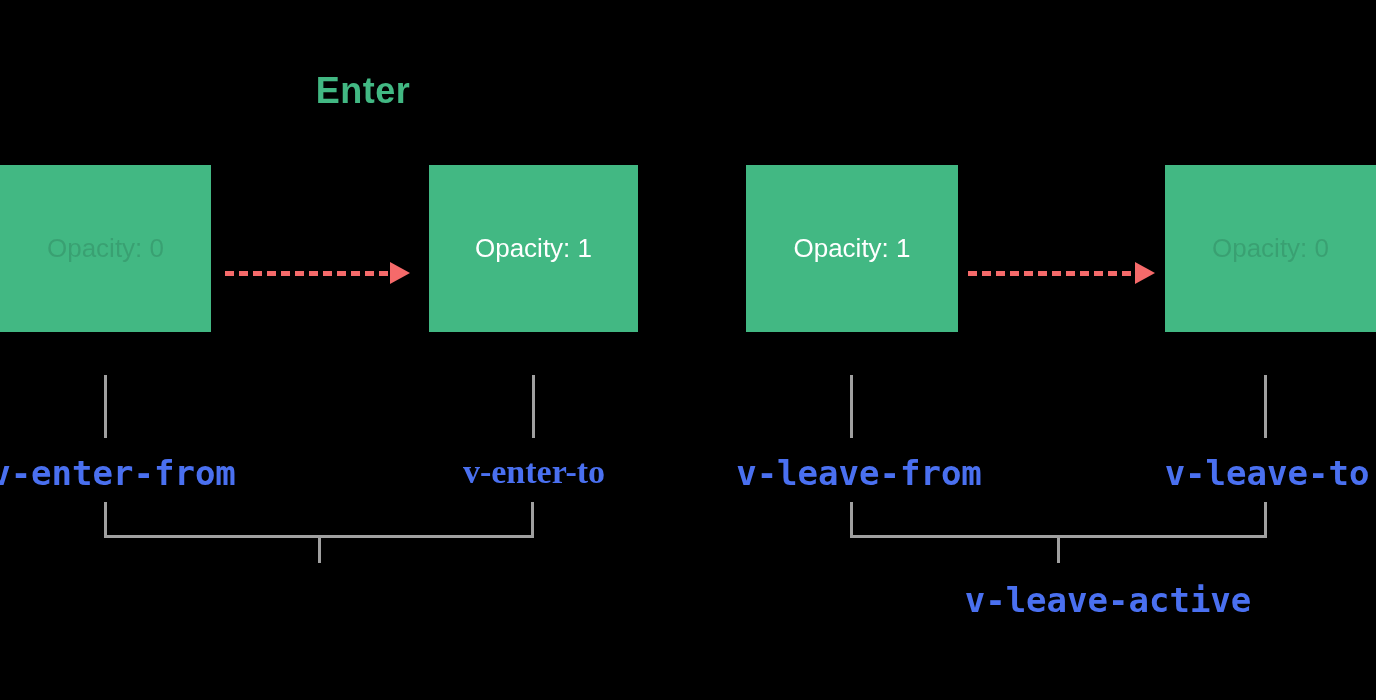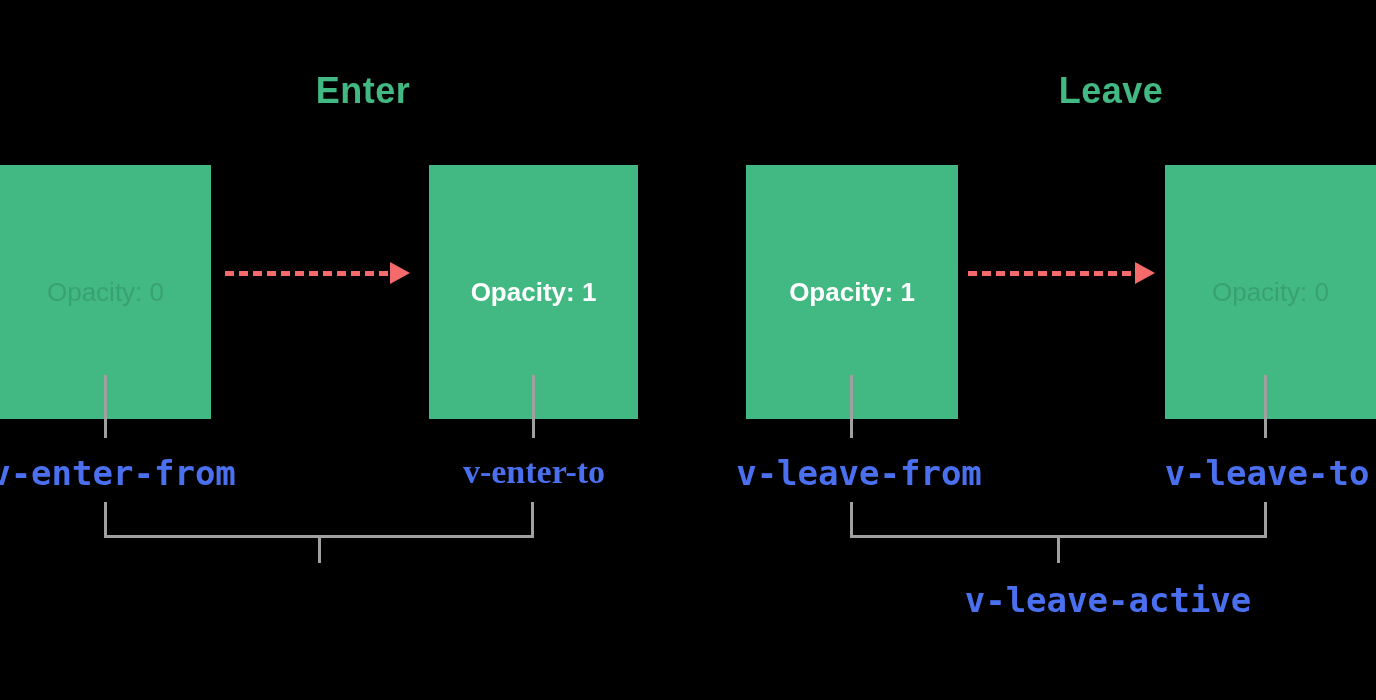--- a/index.html
+++ b/index.html
@@ -32,36 +32,36 @@
     white-space: nowrap;
     margin-left: 48px;
   }
   #title-enter { left: 315px; }
   #title-leave { left: 1063px; }
 
   
   .state-box {
     position: absolute;
     top: 165px;
-    height: 254px;
+    height: 167px;
     background: var(--green);
     display: flex;
     align-items: center;
     justify-content: center;
   }
   #box-enter-from { left: 0;      width: 211px; }
   #box-enter-to   { left: 429px;  width: 209px; }
   #box-leave-from { left: 746px;  width: 212px; }
   #box-leave-to   { left: 1165px; width: 211px; }
 
   .box-text {
     font-size: 26px;
     white-space: nowrap;
   }
-  .box-text.visible { color: var(--white); font-weight: bold; }
+  .box-text.visible { color: var(--white); }
   .box-text.faint   { color: var(--faint); }
 
   
   .arrow {
     position: absolute;
     top: 262px;
     height: 22px;
     display: flex;
     align-items: center;
   }
@@ -158,21 +158,20 @@
   <div class="connector" id="conn-enter-from"></div>
   <div class="connector" id="conn-enter-to"></div>
 
   <div class="class-label row-1" id="label-enter-from">v-enter-from</div>
   <div class="class-label row-1" id="label-enter-to">v-enter-to</div>
 
   <div class="bracket" id="bracket-enter"></div>
   <div class="bracket-tick" id="tick-enter"></div>
 
 
-  <div class="section-title" id="title-leave">Leave</div>
 
   <div class="state-box" id="box-leave-from">
     <span class="box-text visible">Opacity: 1</span>
   </div>
 
   <div class="arrow" id="arrow-leave">
     <div class="dashes"></div>
     <div class="head"></div>
   </div>
 

